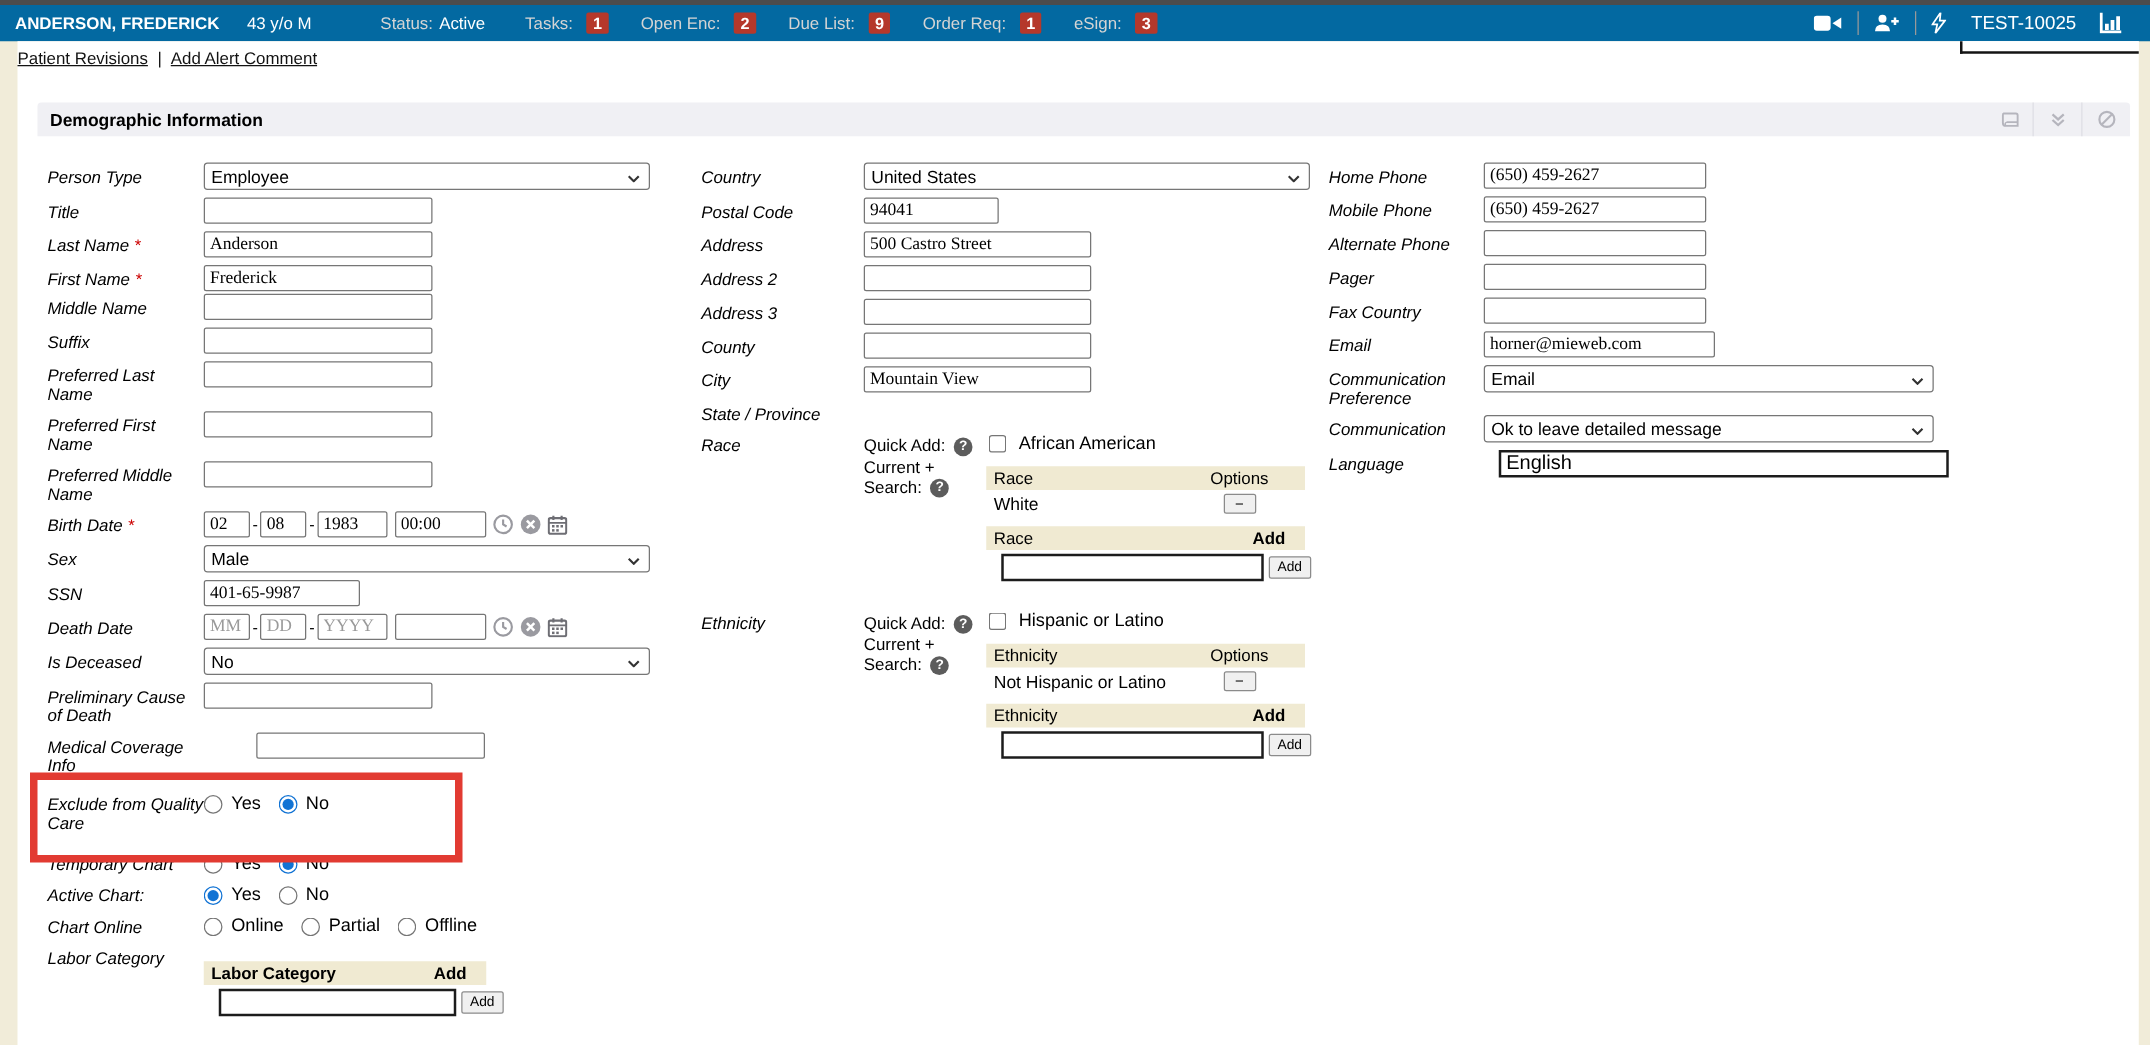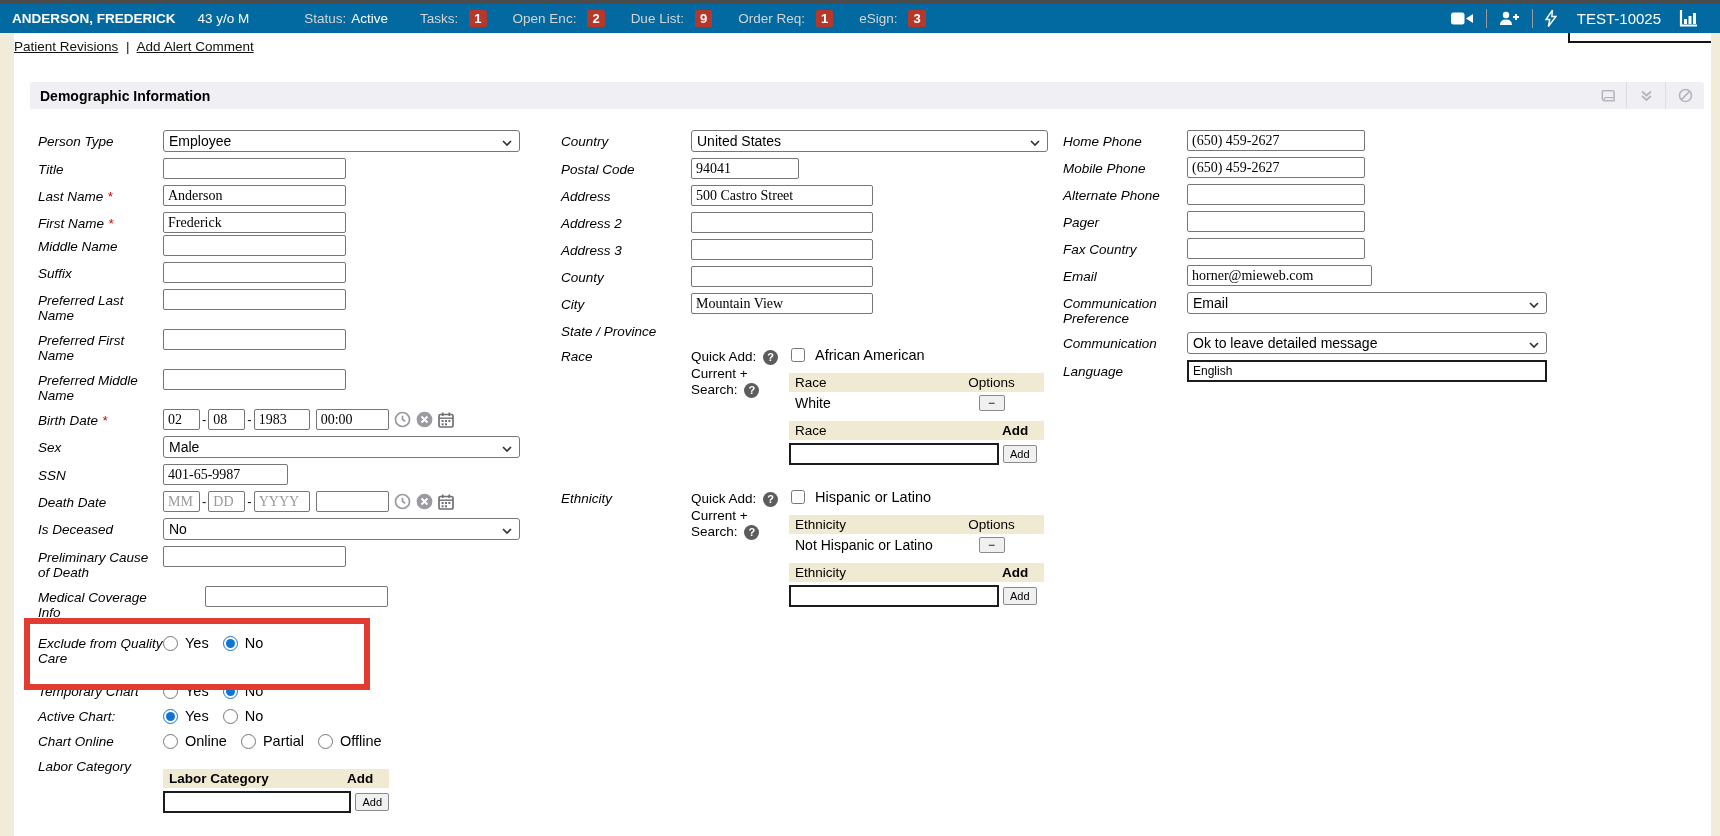--- a/index.html
+++ b/index.html
@@ -34,21 +34,21 @@
   .col-right{left:1049px;width:530px;}
   .row{display:flex;align-items:flex-start;margin-bottom:6px;}
   .lbl{flex:none;font-size:13.5px;padding-top:4px;line-height:15px;font-style:italic;}
   .col-left .lbl{width:125px;}
   .col-mid .lbl{width:130px;}
   .col-right .lbl{width:124px;}
   .req{color:#cc0000;margin-left:4px;font-size:13.5px;}
   .ctl{display:flex;align-items:center;}
   .txt{height:21px;box-sizing:border-box;border:1px solid #767676;border-radius:2px;font-size:14px;padding:0 4px;font-family:Liberation Serif, serif;background:#fff;}
   .txt::placeholder{color:#9a9a9a;}
-  .dark-input{height:22px;box-sizing:border-box;border:2px solid #1c1c1c;border-radius:0;font-size:12px;padding:0 4px;font-family:inherit;background:#fff;}
+  .dark-input{height:22px;box-sizing:border-box;border:2px solid #1c1c1c;border-radius:0;font-size:16px;padding:0 4px;font-family:inherit;background:#fff;margin-left:12px;}
   .select{height:22px;box-sizing:border-box;border:1px solid #767676;border-radius:3px;background:#fff;display:flex;align-items:center;justify-content:space-between;font-size:14px;padding:0 7px 0 5px;cursor:pointer;}
   .w36{width:37px}.w55{width:56px}.w72{width:73px}.w105{width:105px}.w108{width:108px}.w125{width:125px}
   .w178{width:178px}.w182{width:182px}.w183{width:183px}.w185{width:185px}.w190{width:190px}
   .w210{width:210px}.w255{width:255px}.w357{width:357px}.w360{width:360px}
   .dash{margin:0 2px;font-size:13px;}
   .ml6{margin-left:6px;}
   .dicon{margin-left:5px;display:flex;align-items:center;cursor:pointer;}
   .radio-group{display:flex;align-items:center;padding-top:3px;font-size:14.5px;}
   .rad{display:flex;align-items:center;margin-right:14px;cursor:pointer;}
   .rad input{accent-color:#1173d4;width:15px;height:15px;margin:0 7px 0 0;}

